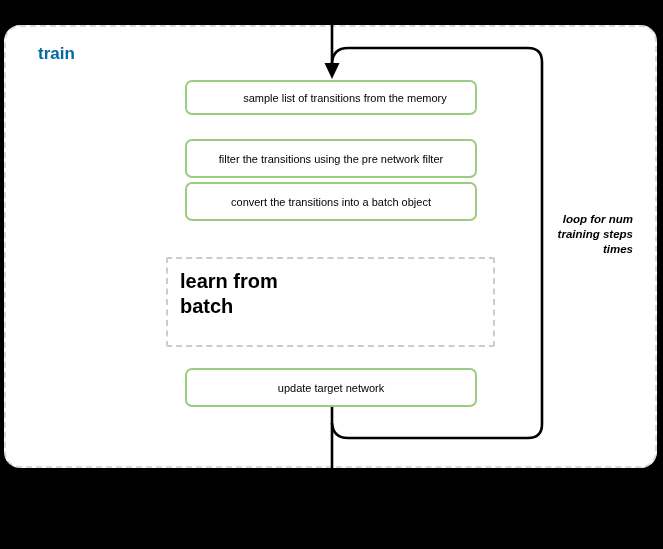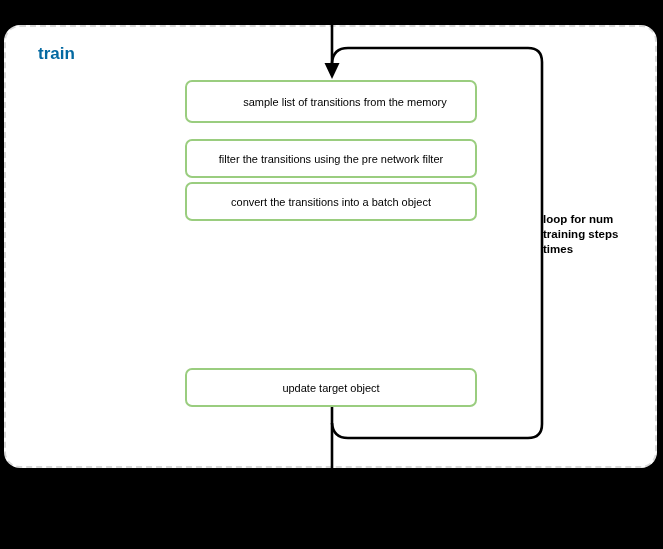--- a/index.html
+++ b/index.html
@@ -54,21 +54,21 @@
     border: 2px solid #9acd7f;
     border-radius: 7px;
     display: flex;
     align-items: center;
     justify-content: center;
     text-align: center;
     font-size: 11px;
     color: #000000;
     z-index: 3;
   }
-  #step-sample  { top: 80px;  height: 43px; padding-left: 28px; }
+  #step-sample  { top: 80px;  height: 35px; padding-left: 28px; }
   #step-filter  { top: 139px; }
   #step-convert { top: 182px; }
   #step-update  { top: 368px; }
   #step-learn {
     position: absolute;
     left: 166px;
     top: 257px;
     width: 329px;
     height: 90px;
     box-sizing: border-box;
@@ -84,23 +84,24 @@
     z-index: 3;
   }
   #loop-annotation {
     position: absolute;
     left: 543px;
     top: 212px;
     width: 90px;
     font-size: 11.5px;
     font-weight: bold;
     line-height: 15px;
-    text-align: left;
+    text-align: right;
     color: #000000;
     z-index: 3;
+    font-style: italic;
   }
 </style>
 </head>
 <body>
 
 <div id="canvas">
 
   <div id="frame"></div>
 
   <div id="frame-title">train</div>
@@ -121,20 +122,22 @@
   </div>
 
   <div id="step-filter" class="step-box">
     <span>filter the transitions using the pre network filter</span>
   </div>
 
   <div id="step-convert" class="step-box">
     <span>convert the transitions into a batch object</span>
   </div>
 
+  <div id="step-learn">learn from
+batch</div>
 
   <div id="step-update" class="step-box">
-    <span>update target object</span>
+    <span>update target network</span>
   </div>
 
   <div id="loop-annotation">loop for num training steps times</div>
 
 </div>
 
 </body></html>

